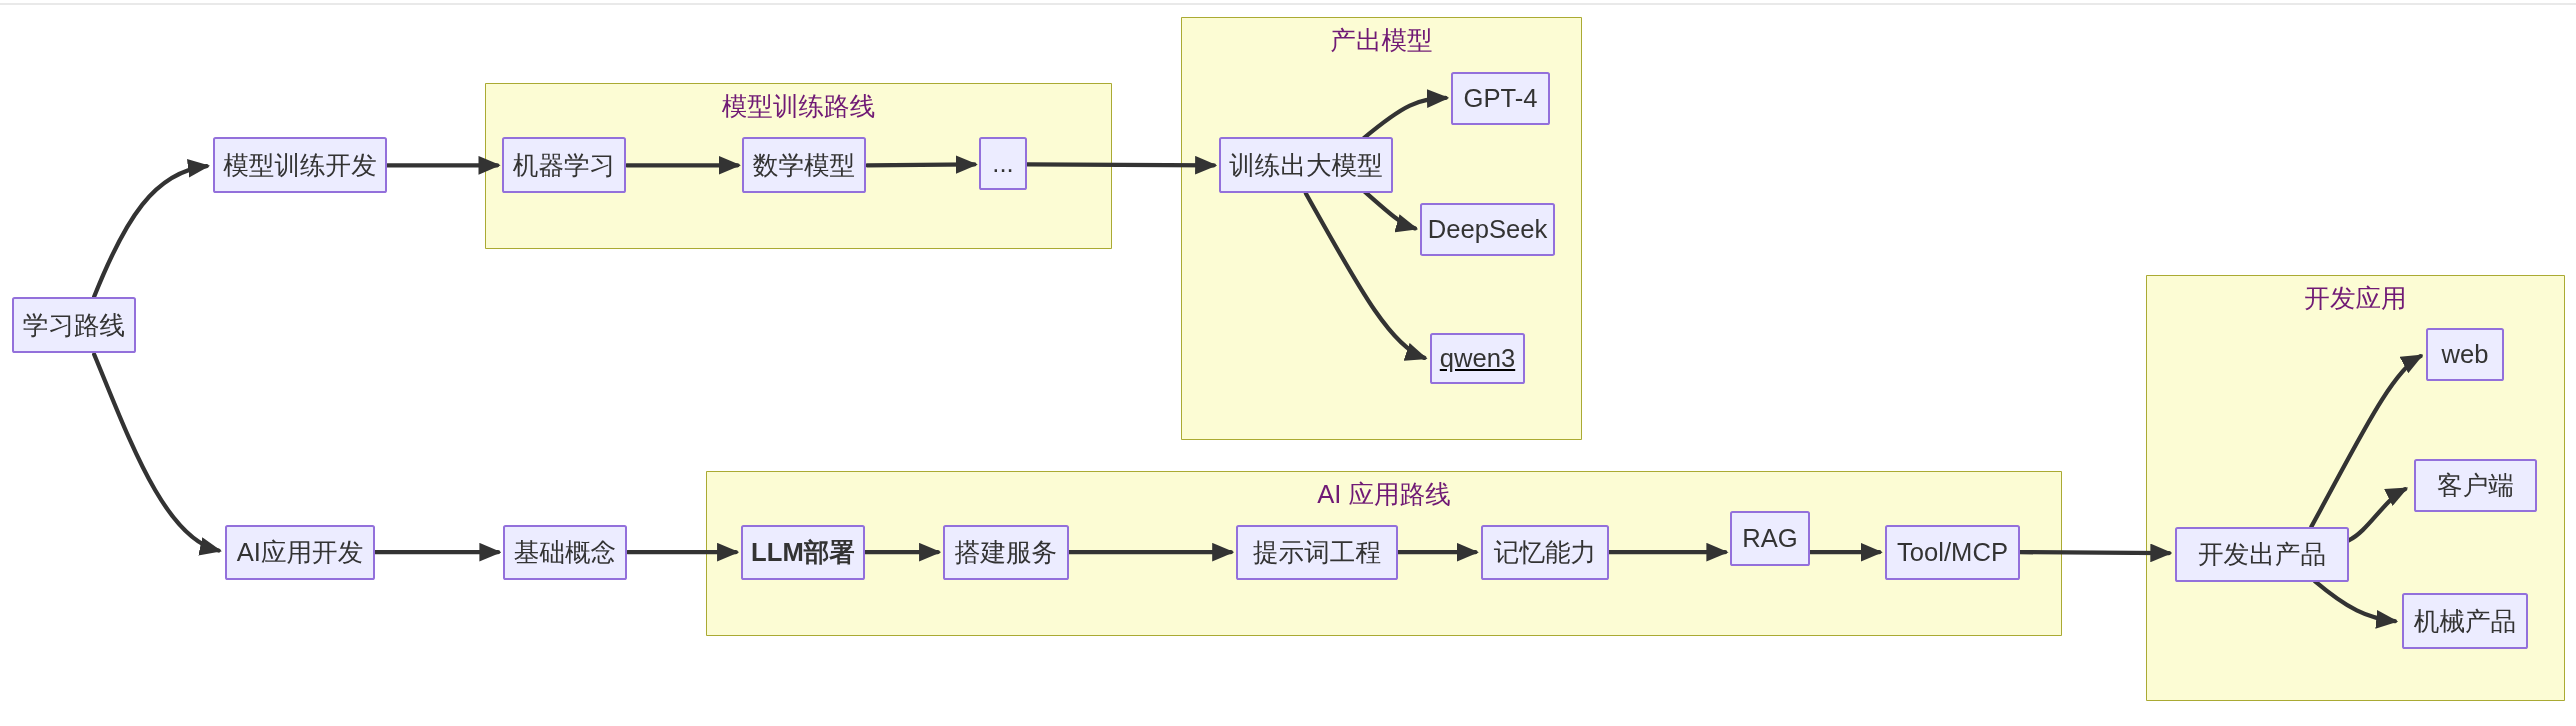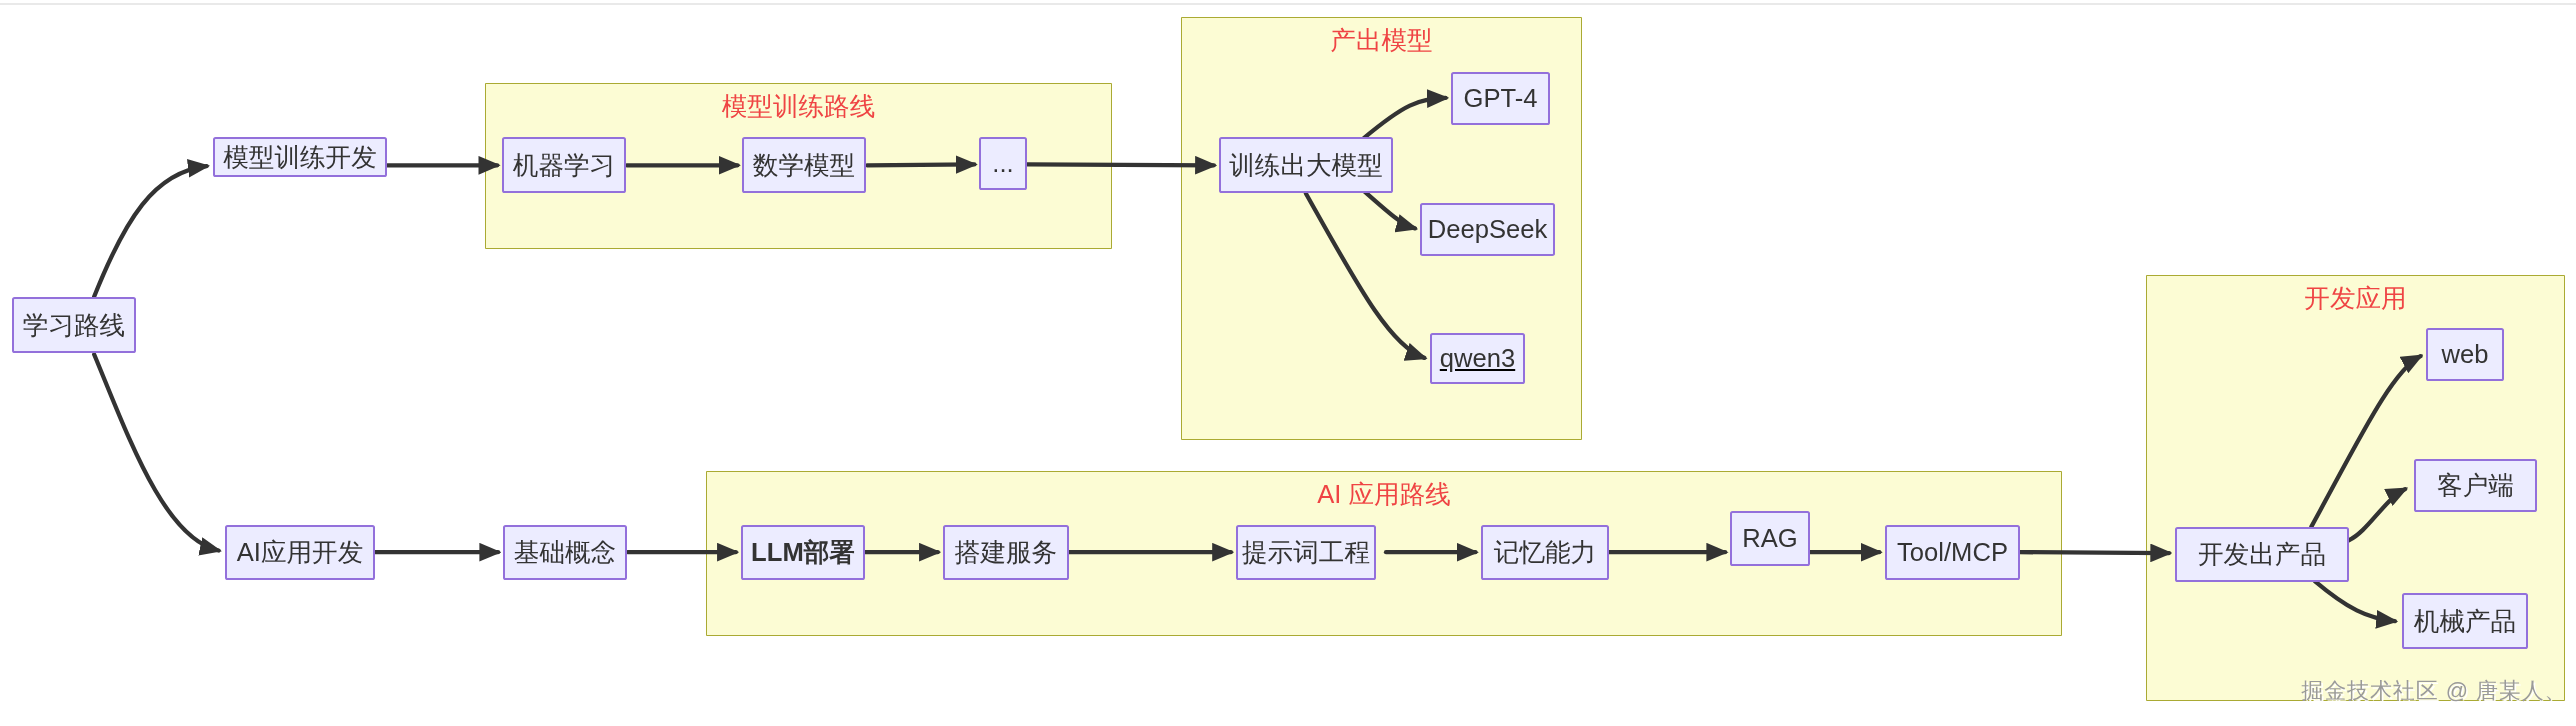--- a/index.html
+++ b/index.html
@@ -10,21 +10,21 @@
   }
   .canvas{position:absolute;inset:0;}
   .top-rule{position:absolute;left:0;top:3.4px;width:100%;height:1.7px;background:#e9e9e9;z-index:0;}
   .subgraph{
     position:absolute;box-sizing:border-box;z-index:1;
     background:var(--container-fill,#fcfcd4);
     border:1.7px solid var(--container-border,#aaaa33);
     border-radius:0.9px;
   }
   .subgraph-label{
-    text-align:center;font-size:25.6px;line-height:29px;color:#ef4444;
+    text-align:center;font-size:25.6px;line-height:29px;color:#701a75;
     margin-top:7.7px;user-select:none;white-space:nowrap;
   }
   .edge-layer{position:absolute;left:0;top:0;z-index:2;}
   path.edge{fill:none;stroke:var(--edge-color,#333333);stroke-width:5;stroke-linecap:round;}
   .node{
     position:absolute;box-sizing:border-box;z-index:3;
     display:flex;align-items:center;justify-content:center;
     background:var(--node-fill,#ECECFF);
     border:2.6px solid var(--node-border,#9370DB);
     border-radius:2.6px;
@@ -86,21 +86,21 @@
         <div class="subgraph-label">AI 应用路线</div>
       </div>
       <div class="subgraph" style="left: 2146px; top: 275px; width: 419px; height: 426px;">
         <div class="subgraph-label">开发应用</div>
       </div>
     </div>
   <div id="node-layer">
       <div class="node" style="left: 12px; top: 297px; width: 124px; height: 56px;">
         <span class="node-label">学习路线</span>
       </div>
-      <div class="node" style="left: 213px; top: 137px; width: 174px; height: 40px;">
+      <div class="node" style="left: 213px; top: 137px; width: 174px; height: 56px;">
         <span class="node-label">模型训练开发</span>
       </div>
       <div class="node" style="left: 502px; top: 137px; width: 124px; height: 56px;">
         <span class="node-label">机器学习</span>
       </div>
       <div class="node" style="left: 742px; top: 137px; width: 124px; height: 56px;">
         <span class="node-label">数学模型</span>
       </div>
       <div class="node" style="left: 979px; top: 137px; width: 48px; height: 53px;">
         <span class="node-label">...</span>
@@ -122,21 +122,21 @@
       </div>
       <div class="node" style="left: 503px; top: 525px; width: 124px; height: 55px;">
         <span class="node-label">基础概念</span>
       </div>
       <div class="node" style="left: 741px; top: 525px; width: 124px; height: 55px; font-weight: bold;">
         <span class="node-label">LLM部署</span>
       </div>
       <div class="node" style="left: 943px; top: 525px; width: 126px; height: 55px;">
         <span class="node-label">搭建服务</span>
       </div>
-      <div class="node" style="left: 1236px; top: 525px; width: 140px; height: 55px; align-items: center;">
+      <div class="node" style="left: 1236px; top: 525px; width: 162px; height: 55px; align-items: center;">
         <span class="node-label">提示词工程</span>
       </div>
       <div class="node" style="left: 1481px; top: 525px; width: 128px; height: 55px;">
         <span class="node-label">记忆能力</span>
       </div>
       <div class="node" style="left: 1730px; top: 511px; width: 80px; height: 55px; justify-content: center;">
         <span class="node-label">RAG</span>
       </div>
       <div class="node" style="left: 1885px; top: 525px; width: 135px; height: 55px;">
         <span class="node-label">Tool/MCP</span>
@@ -148,15 +148,14 @@
         <span class="node-label">web</span>
       </div>
       <div class="node" style="left: 2414px; top: 459px; width: 123px; height: 53px;">
         <span class="node-label">客户端</span>
       </div>
       <div class="node" style="left: 2402px; top: 593px; width: 126px; height: 56px;">
         <span class="node-label">机械产品</span>
       </div>
     </div>
 
-  <div class="watermark" style="right: 8.5px; top: 676px;">掘金技术社区 @ 唐某人、</div>
 </div>
 
 
 </body></html>

